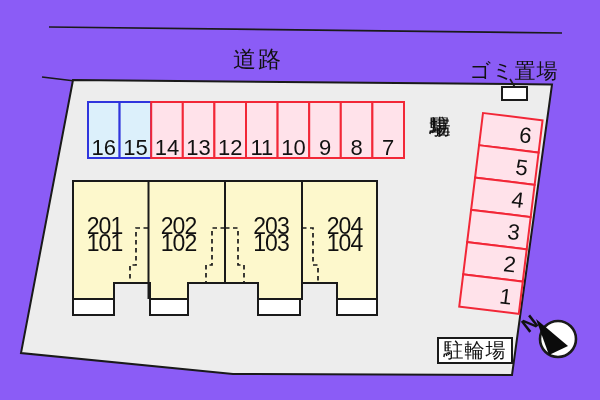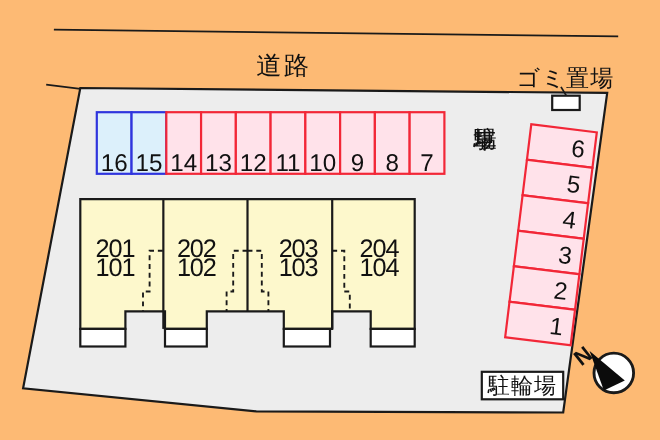--- a/index.html
+++ b/index.html
@@ -1,17 +1,17 @@
 <!DOCTYPE html>
 <html style="--site-fill: #ededed; --building-fill: #fdf8cc; --blue-space-fill: #dcf0fb; --blue-space-border: #2f35dd; --red-space-fill: #ffe2ea; --red-space-border: #f22737; --line: #1a1a1a;"><head>
 <meta charset="utf-8">
 <style>
   html,body { margin:0; padding:0; background:#ffffff; }
   #stage {
-    position:relative; width:600px; height:400px; background:#fdba74;
+    position:relative; width:600px; height:400px; background:#8b5cf6;
     font-family:"Liberation Sans","DejaVu Sans",sans-serif; overflow:hidden;
   }
   svg { position:absolute; left:0; top:0; }
   svg text {
     font-family:"Liberation Sans","DejaVu Sans",sans-serif;
     fill:#111; user-select:none;
   }
   .site { fill:var(--site-fill); stroke:var(--line); stroke-width:2; stroke-linejoin:miter; }
   .roadline { stroke:var(--line); stroke-width:1.6; }
   .jp-label { font-size:23px; letter-spacing:2px; }

